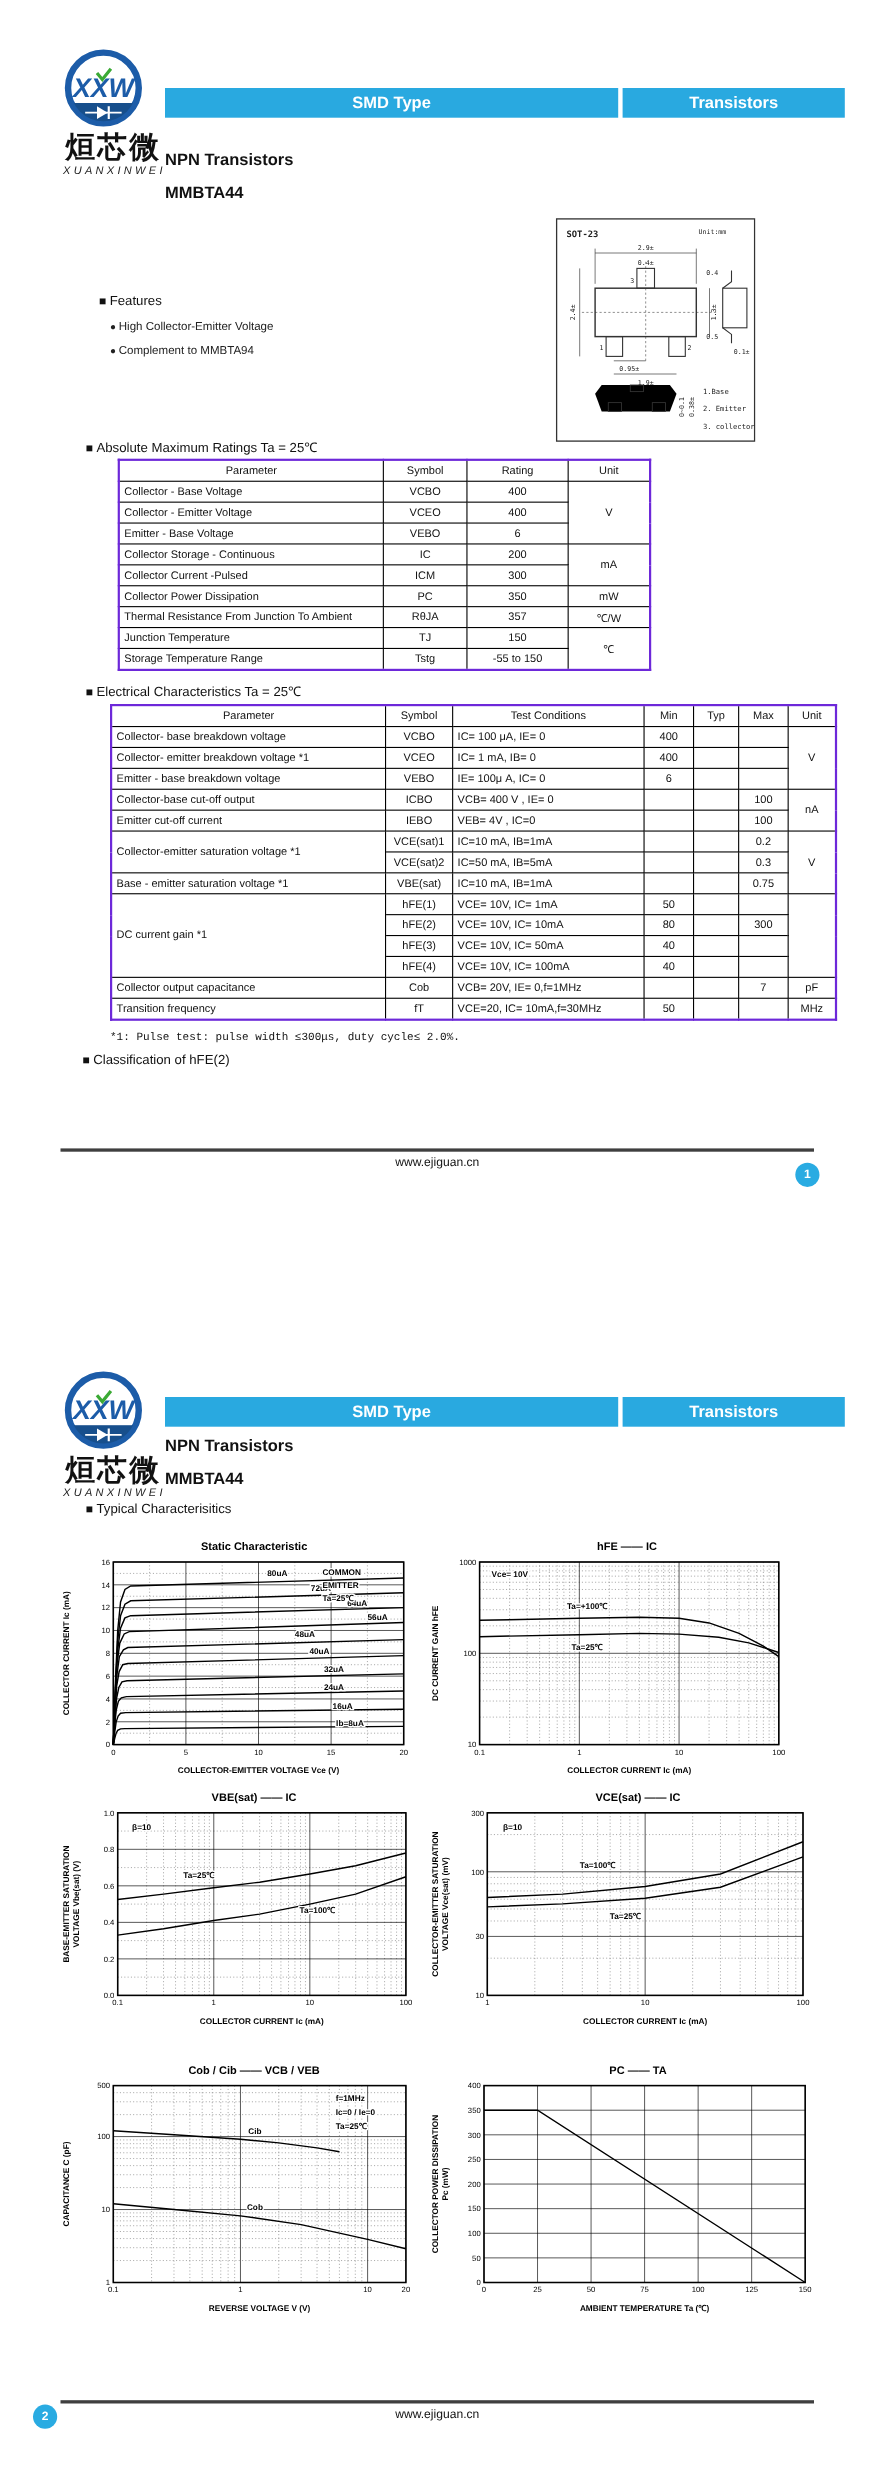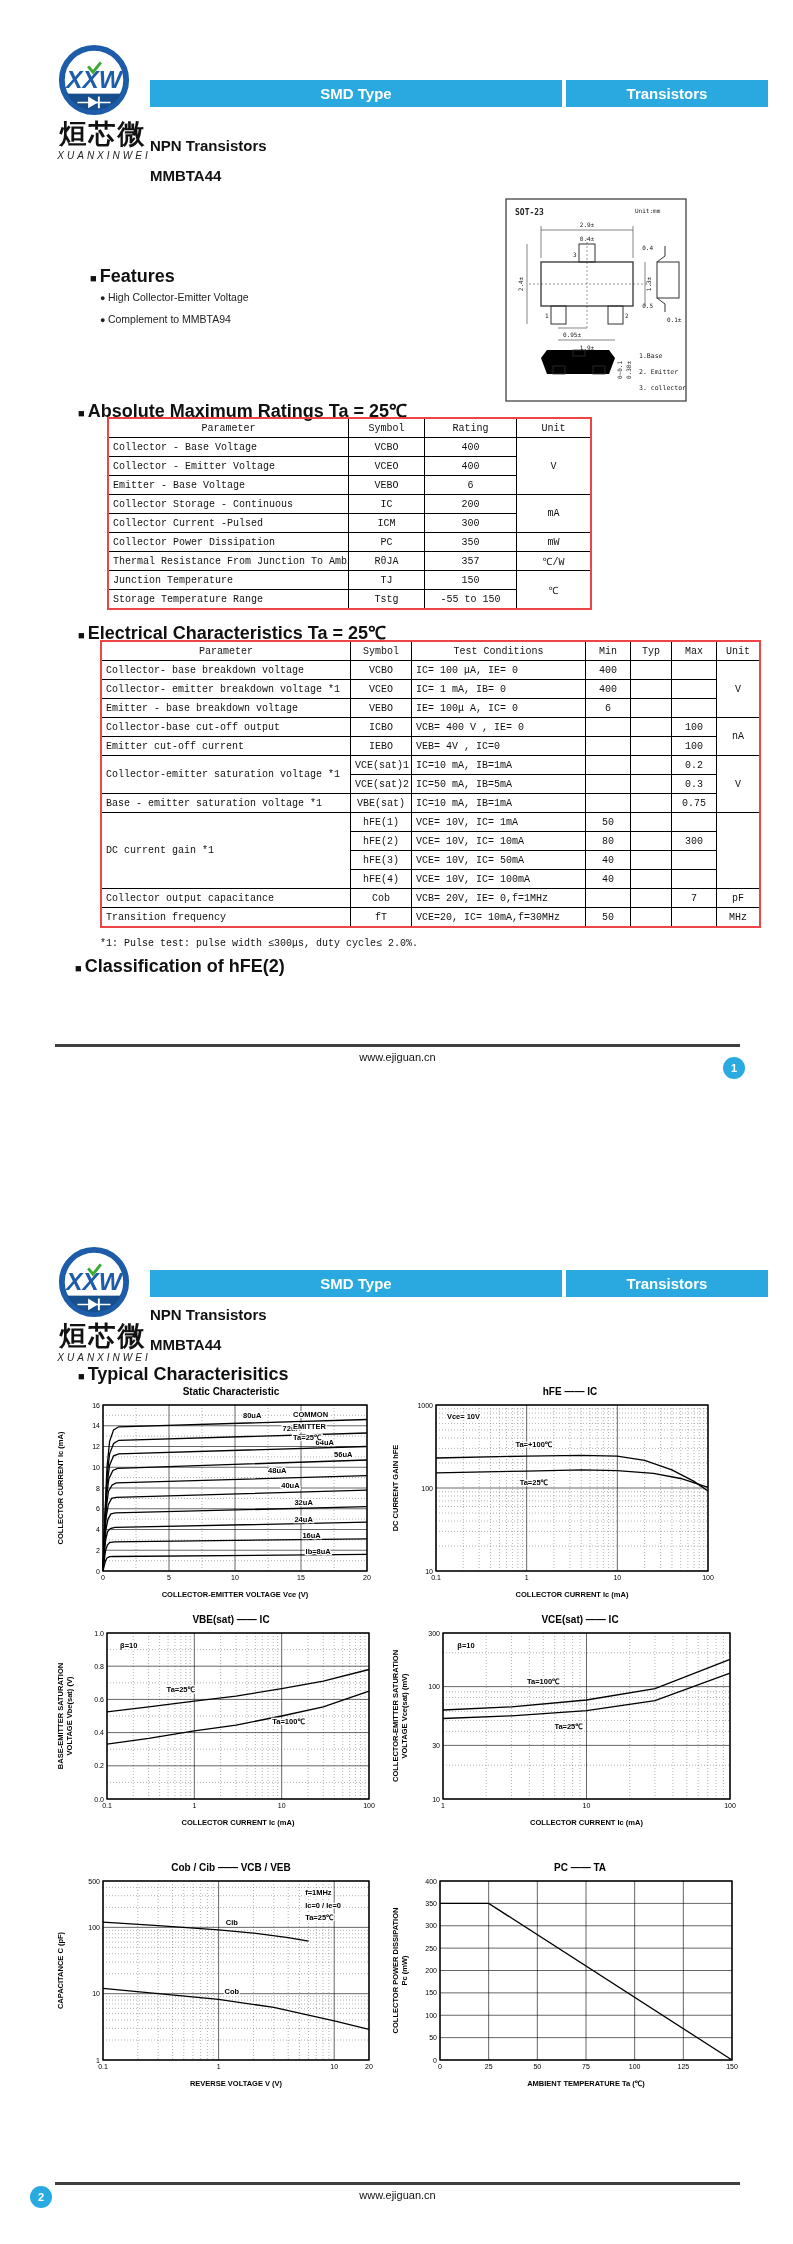--- a/index.html
+++ b/index.html
@@ -4,36 +4,36 @@
 <style>
   html,body{margin:0;padding:0;background:#e8e8e8;font-family:"Liberation Sans",sans-serif;}
   .sheet{position:relative;width:793px;height:2244px;background:#fff;margin:0 auto;overflow:hidden;color:#1a1a1a;}
   .abs{position:absolute;}
   
   .cn-name{font-size:27px;font-weight:bold;letter-spacing:2px;color:#111;}
   .en-name{font-size:10px;letter-spacing:3px;color:#222;font-style:italic;}
   .band{background:#29a9e0;color:#fff;font-weight:bold;font-size:15px;display:flex;align-items:center;justify-content:center;}
   .ptitle{width:412px;font-weight:bold;font-size:15px;color:#111;}
   
-  .h{font-size:18px;font-weight:bold;color:#111;}
+  .h{font-size:12px;font-weight:normal;color:#111;}
   .h:before{content:"■ ";font-size:11px;}
   .feat{font-size:10.5px;color:#222;}
   .feat:before{content:"● ";font-size:9px;}
   
   table.tbl{border-collapse:collapse;table-layout:fixed;font-size:10px;color:#111;}
   table.tbl td,table.tbl th{border:1px solid #000;padding:0 4px;text-align:center;font-weight:normal;height:18px;overflow:hidden;white-space:nowrap;}
-  table.tbl{border:2px solid #ef4444;font-family:Liberation Mono, monospace;}
+  table.tbl{border:2px solid #6d28d9;}
   table.tbl td.l{text-align:left;}
   .fnote{font-size:10px;color:#111;font-family:Liberation Mono, monospace;}
   
   .rule{background:#3f3f3f;height:3px;}
   .url{font-size:11px;text-align:center;color:#111;}
   .badge{width:22px;height:22px;border-radius:50%;background:#29abe2;color:#fff;font-size:11px;font-weight:bold;display:flex;align-items:center;justify-content:center;}
   
-  .chart{position:absolute;}
+  .chart{position:absolute;margin-top:15px;}
   .chart-title{font-size:10px;font-weight:bold;text-align:center;padding-left:30px;height:13px;color:#000;}
   .gmin{stroke:#666;stroke-width:.5;stroke-dasharray:1 2;}
   .gmaj{stroke:#000;stroke-width:.6;}
   .frame{fill:none;stroke:#000;stroke-width:1.4;}
   .curve{fill:none;stroke:#000;stroke-width:1.3;}
   .tick{font-size:7px;fill:#000;}
   .ann{font-size:7.5px;font-weight:bold;fill:#000;paint-order:stroke;stroke:#fff;stroke-width:2.5px;}
   .axlab{font-size:7.5px;font-weight:bold;fill:#000;}
   
   .pkg text{font-family:"DejaVu Sans Mono",monospace;fill:#222;}

